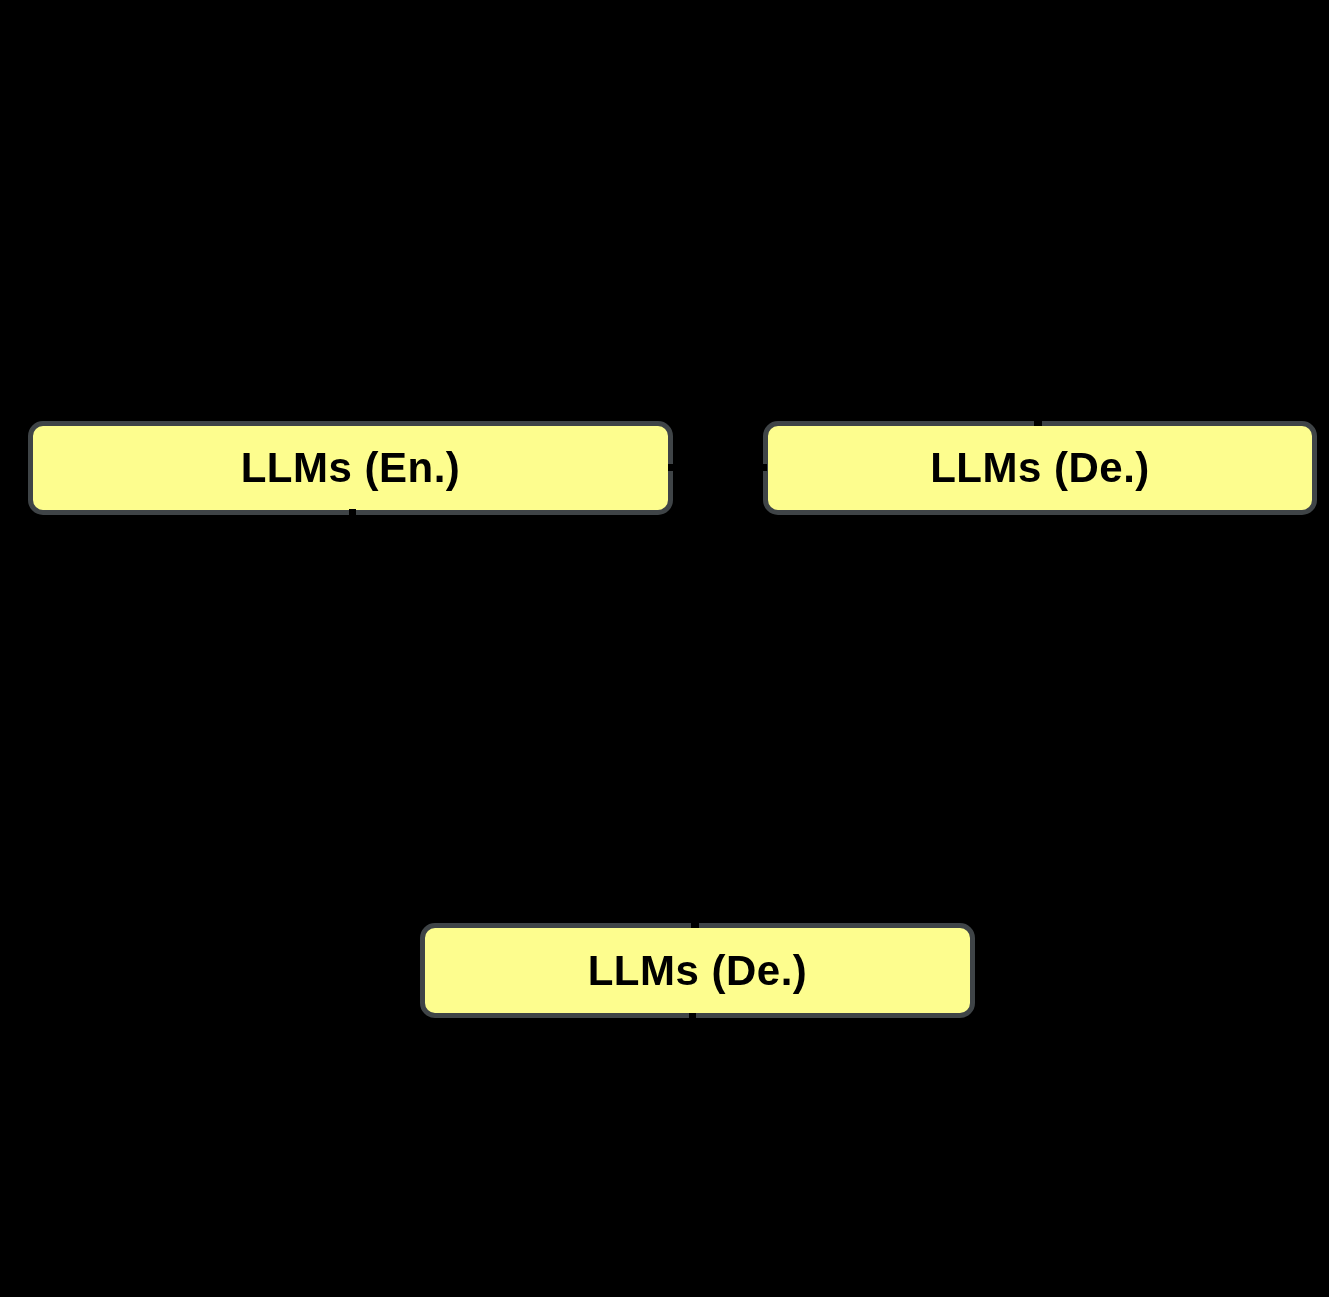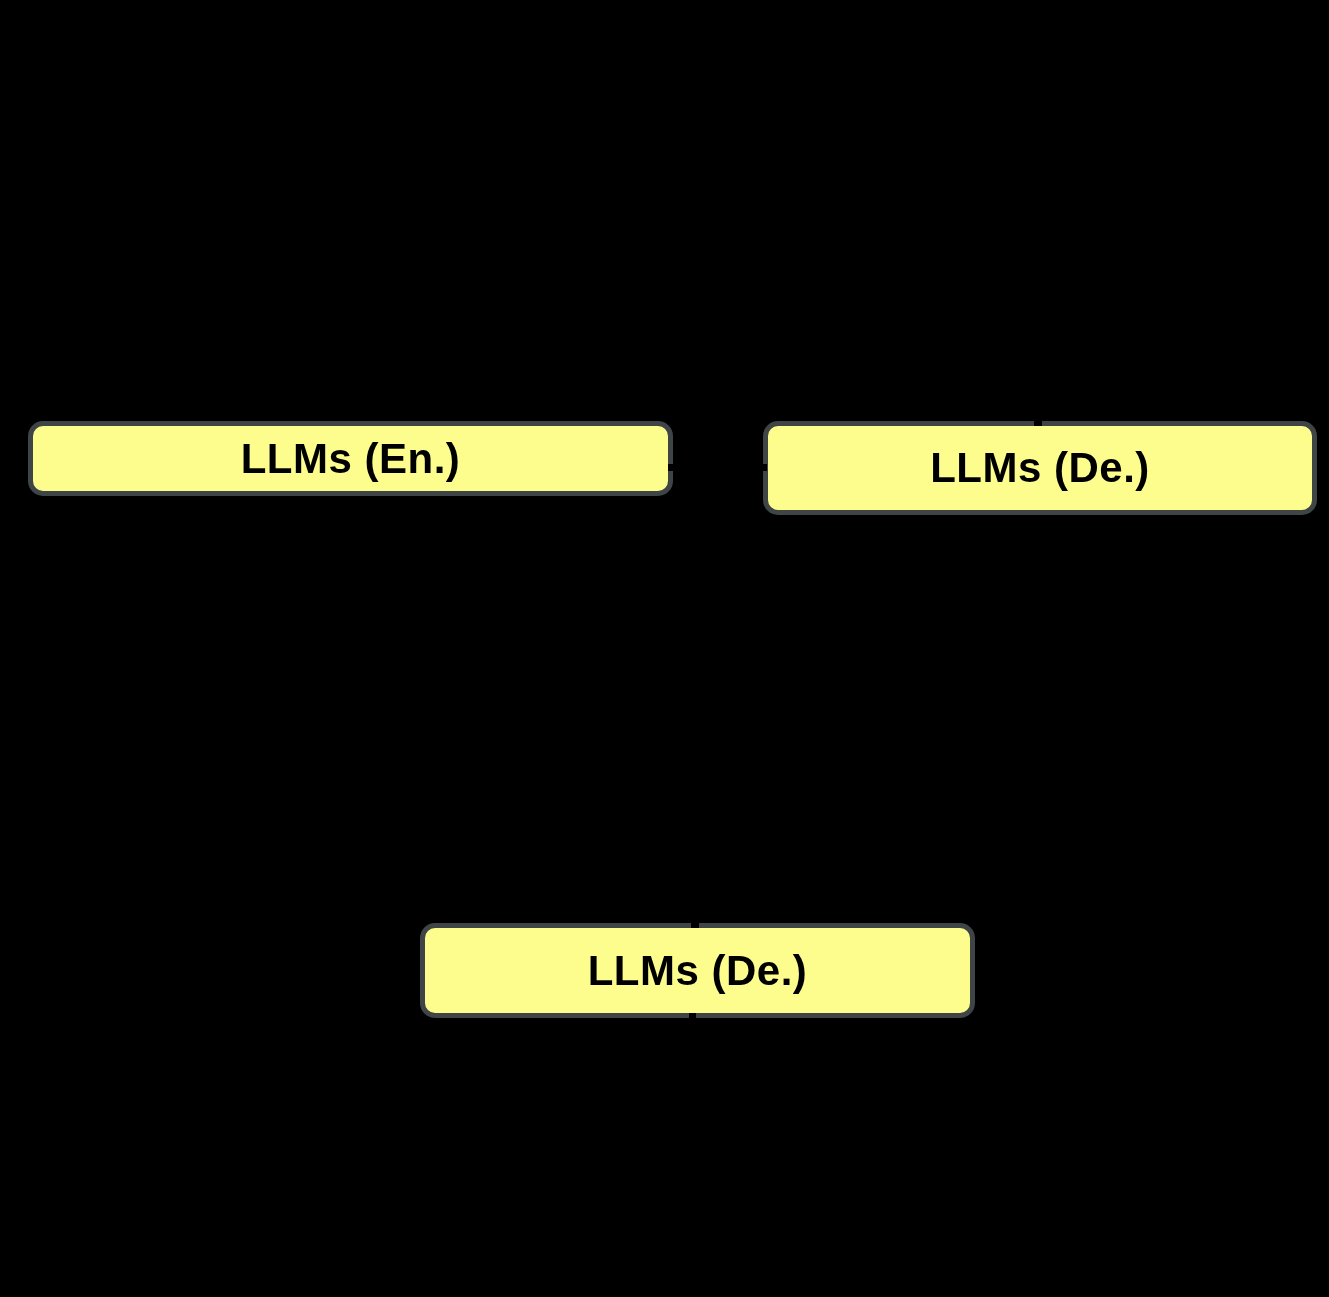--- a/index.html
+++ b/index.html
@@ -26,21 +26,21 @@
     justify-content: center;
   }
   .node .label {
     color: var(--label-color, #000000);
     font-weight: bold;
     font-size: 42px;
     letter-spacing: 0.5px;
     white-space: nowrap;
   }
   
-  .node-llms-en      { left: 28px;  top: 421px; width: 645px; height: 75px; }
+  .node-llms-en      { left: 28px;  top: 421px; width: 645px; height: 94px; }
   .node-llms-de-top  { left: 763px; top: 421px; width: 554px; height: 94px; }
   .node-llms-de-bot  { left: 420px; top: 923px; width: 555px; height: 95px; }
 
   
   .connector-tip {
     position: absolute;
     background: #000000;
   }
   .tip-b1-bottom { left: 349px;  top: 509px;  width: 7px; height: 9px; }
   .tip-b1-right  { left: 668px;  top: 464px;  width: 9px; height: 7px; }

